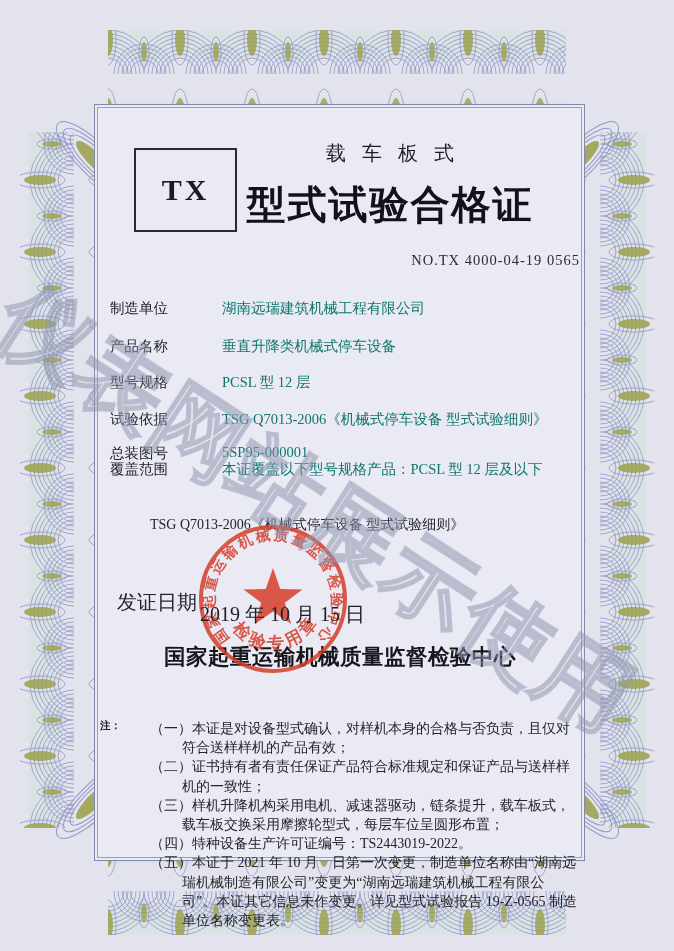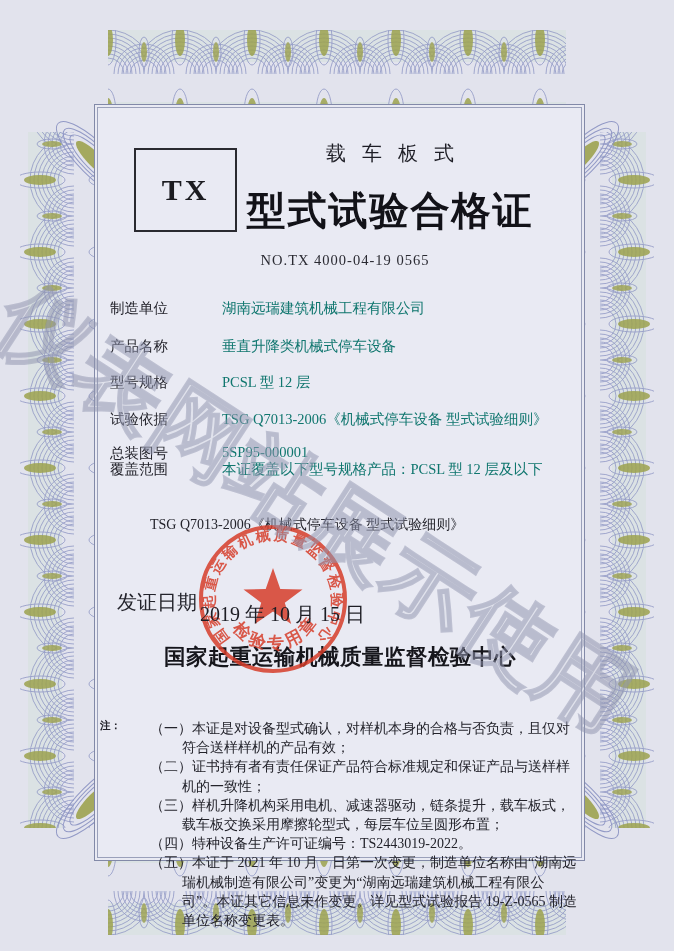--- a/index.html
+++ b/index.html
@@ -16,23 +16,23 @@
   }
   .frame-inner{position:absolute;inset:2px;border:1px solid #9aa0ba;}
   .content{position:absolute;inset:0;z-index:3;}
   .tx-box{
     position:absolute;left:110px;top:148px;width:99px;height:80px;
     border:2px solid #2a2a30;display:flex;align-items:center;justify-content:center;
     font-size:30px;font-weight:bold;letter-spacing:3px;color:#1b1b20;background:transparent;margin-left:24px;
   }
   .hdr{position:absolute;left:230px;top:140px;width:320px;text-align:center;}
   .hdr-cat{font-size:20px;letter-spacing:16px;padding-left:16px;color:#1e1e26;}
-  .hdr-title{margin-top:17px;font-size:39px;font-weight:bold;letter-spacing:2px;color:#121218;white-space:nowrap;}
+  .hdr-title{margin-top:11px;font-size:39px;font-weight:bold;letter-spacing:2px;color:#121218;white-space:nowrap;}
   .cert-no{
-    position:absolute;left:110px;top:252px;width:470px;text-align:center;
+    position:absolute;left:110px;top:252px;width:470px;text-align:right;
     font-size:14.5px;letter-spacing:1px;color:#2a2a32;
   }
   .frow{position:absolute;left:110px;height:20px;font-size:14.5px;white-space:nowrap;}
   .flabel{display:inline-block;color:#23232b;}
   .fvalue{position:absolute;left:112px;color:#0f766e;}
   .conclusion{position:absolute;left:150px;top:513px;width:406px;font-size:14px;line-height:23px;color:#23232b;}
   .conclusion .ind{text-indent:25px;}
   .issue-row{position:absolute;left:117px;top:589px;font-size:20px;z-index:8;}
   .issue-date{position:absolute;left:83px;top:12px;white-space:nowrap;color:#1d1d24;}
   .authority{

